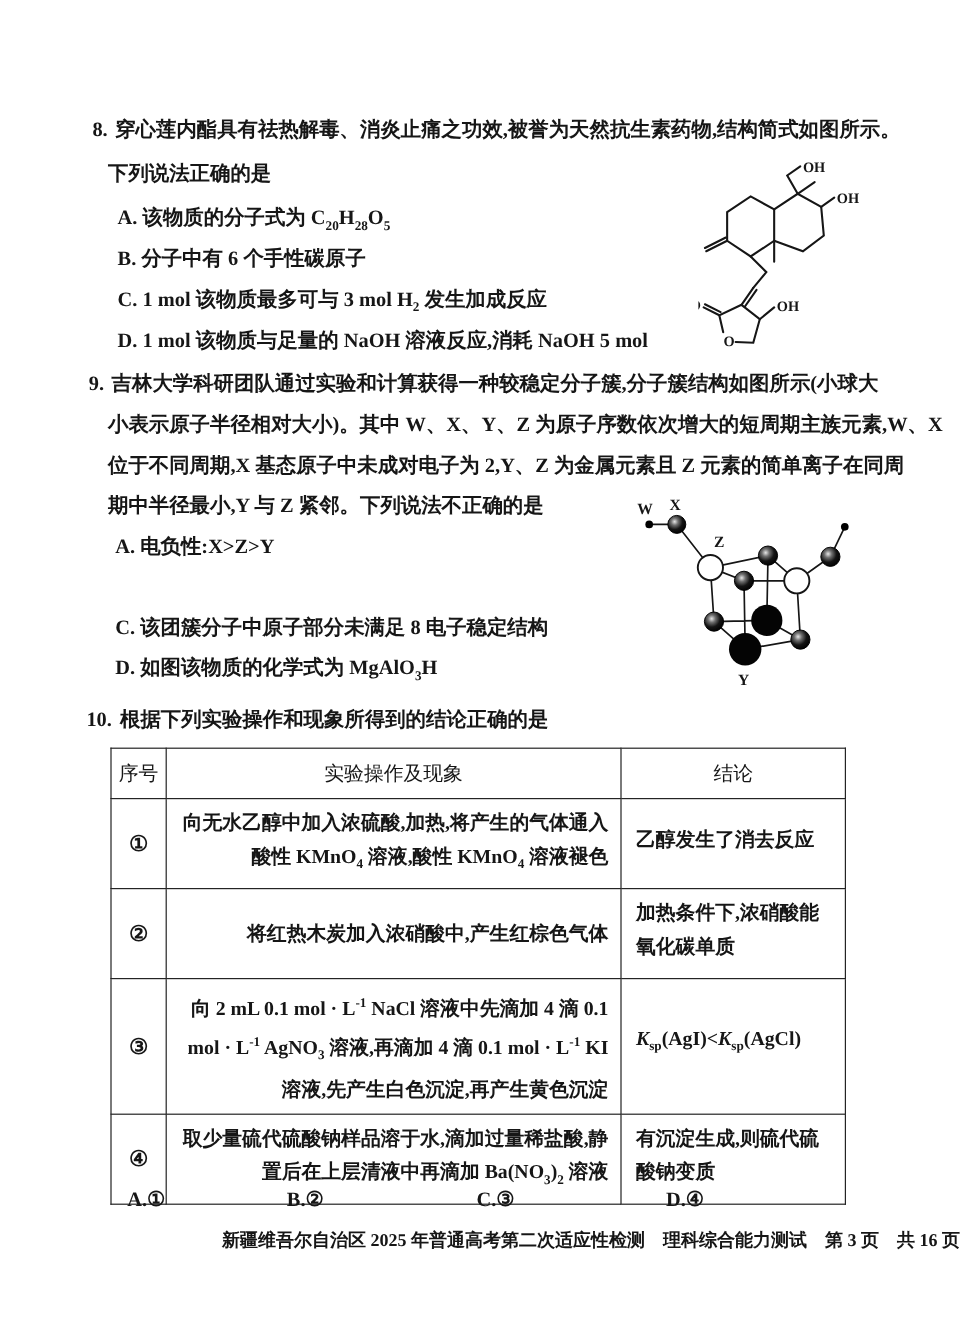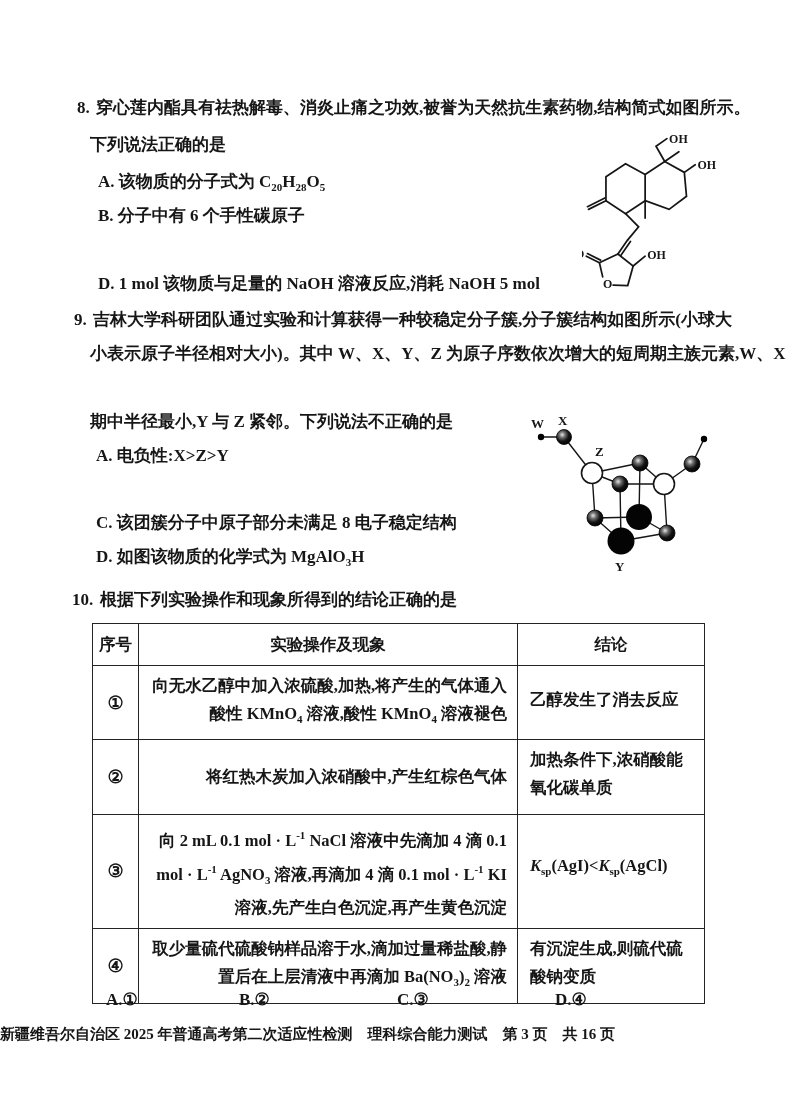--- a/index.html
+++ b/index.html
@@ -1,42 +1,43 @@
 <!DOCTYPE html>
 <html><head>
 <meta charset="utf-8">
 <style>
   html,body{margin:0;padding:0;background:#ffffff;}
   .page{position:relative;width:800px;height:1113px;background:#ffffff;overflow:hidden;
         font-family:"Liberation Serif","DejaVu Serif",serif;color:#161616;}
   .abs{position:absolute;font-weight:bold;font-size:17px;line-height:24px;white-space:nowrap;}
-  .ctr{text-align:left;}
+  .ctr{text-align:right;}
   sub{font-size:11px;}
   sup{font-size:11px;}
   .qtable{position:absolute;left:92px;top:623px;width:612px;border-collapse:collapse;
           table-layout:fixed;font-size:16.5px;font-weight:bold;color:#161616;}
   .qtable th,.qtable td{border:1.8px solid #242424;overflow:hidden;}
-  .qtable th{text-align:center;font-weight:bold;padding:2px;}
+  .qtable th{text-align:center;font-weight:normal;padding:2px;}
   .cell-serial{text-align:center;font-size:18px;}
   .cell-op{text-align:right;padding:6px 10px 6px 12px;line-height:28px;white-space:normal;}
   .cell-cl{text-align:left;padding:6px 8px 12px 12px;line-height:28px;white-space:normal;}
   svg text{font-family:"Liberation Serif","DejaVu Serif",serif;font-weight:bold;fill:#161616;}
   svg path{stroke:#161616;stroke-width:1.6;fill:none;stroke-linecap:round;}
   svg.cluster path{stroke-width:1.4;}
 </style>
 </head>
 <body>
 
 <div class="page">
 
   <div class="abs" style="left:77px;top:96px">8.</div>
   <div class="abs" style="left:96px;top:96px">穿心莲内酯具有祛热解毒、消炎止痛之功效,被誉为天然抗生素药物,结构简式如图所示。</div>
   <div class="abs" style="left:90px;top:133px">下列说法正确的是</div>
   <div class="abs" style="left:98px;top:170px">A. 该物质的分子式为 C<sub>20</sub>H<sub>28</sub>O<sub>5</sub></div>
   <div class="abs" style="left:98px;top:204px">B. 分子中有 6 个手性碳原子</div>
+  <div class="abs" style="left:98px;top:238px">C. 1 mol 该物质最多可与 3 mol H<sub>2</sub> 发生加成反应</div>
   <div class="abs" style="left:98px;top:272px">D. 1 mol 该物质与足量的 NaOH 溶液反应,消耗 NaOH 5 mol</div>
 
   <svg class="abs" style="left:582px;top:131px" width="172" height="172" viewBox="0 0 158 158">
 
     <path d="M22 42 L40 30 L58 40 L58 64 L40 76 L22 64 Z"></path>
     <path d="M58 40 L76 28 L94 38 L96 60 L80 72 L58 64"></path>
 
     <path d="M76 28 L68 14 L78 7"></path>
     <text x="80" y="11" font-size="11">OH</text>
 
@@ -56,20 +57,21 @@
     <path d="M16 121 L4 115 M17 118.6 L5 112.6"></path>
     <text x="2" y="117" font-size="11" text-anchor="end">O</text>
     <text x="23.5" y="144.5" font-size="11" text-anchor="middle">O</text>
     <path d="M47 124 L58 115"></path>
     <text x="60" y="118" font-size="11">OH</text>
   </svg>
 
   <div class="abs" style="left:74px;top:308px">9.</div>
   <div class="abs" style="left:93px;top:308px">吉林大学科研团队通过实验和计算获得一种较稳定分子簇,分子簇结构如图所示(小球大</div>
   <div class="abs" style="left:90px;top:342px">小表示原子半径相对大小)。其中 W、X、Y、Z 为原子序数依次增大的短周期主族元素,W、X</div>
+  <div class="abs" style="left:90px;top:376px">位于不同周期,X 基态原子中未成对电子为 2,Y、Z 为金属元素且 Z 元素的简单离子在同周</div>
   <div class="abs" style="left:90px;top:410px">期中半径最小,Y 与 Z 紧邻。下列说法不正确的是</div>
   <div class="abs" style="left:96px;top:444px">A. 电负性:X&gt;Z&gt;Y</div>
   <div class="abs" style="left:96px;top:511px">C. 该团簇分子中原子部分未满足 8 电子稳定结构</div>
   <div class="abs" style="left:96px;top:545px">D. 如图该物质的化学式为 MgAlO<sub>3</sub>H</div>
 
   <svg class="abs cluster" style="left:528px;top:410px" width="190" height="170" viewBox="0 0 190 170">
     <defs>
       <radialGradient id="gdark" cx="38%" cy="35%" r="70%">
         <stop offset="0%" stop-color="#e6e6e6"></stop>
         <stop offset="28%" stop-color="#6f6f6f"></stop>

